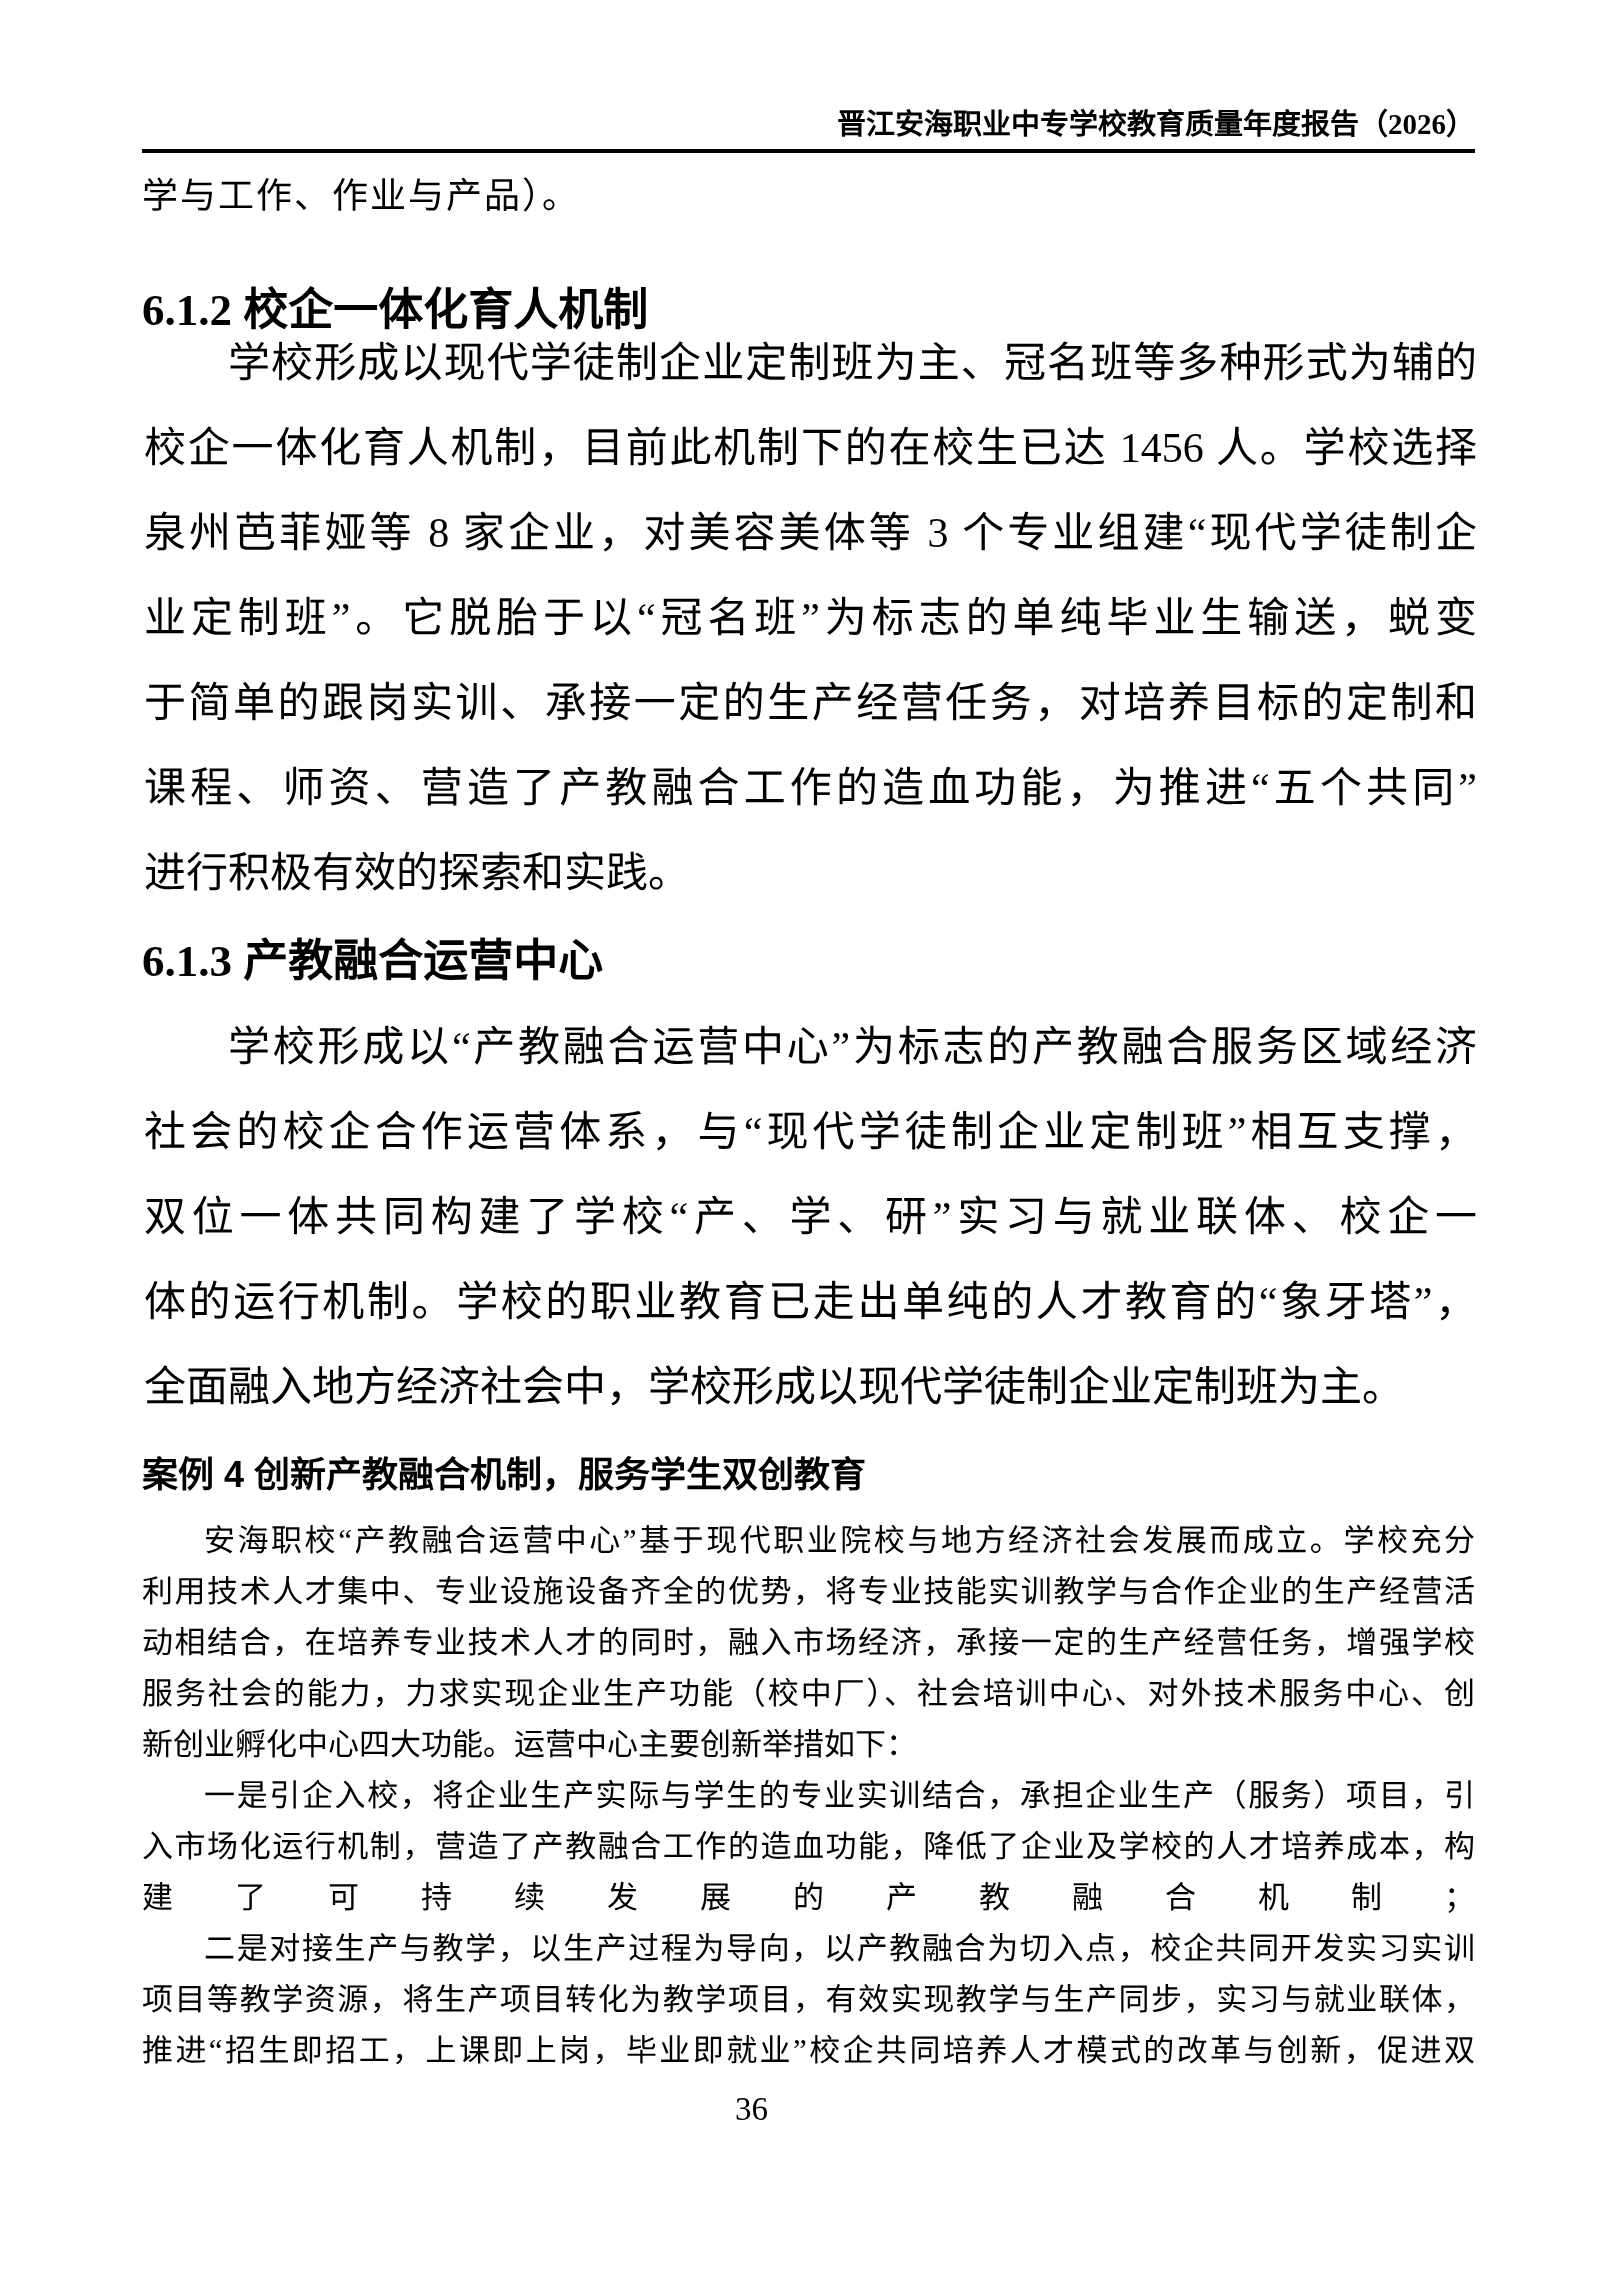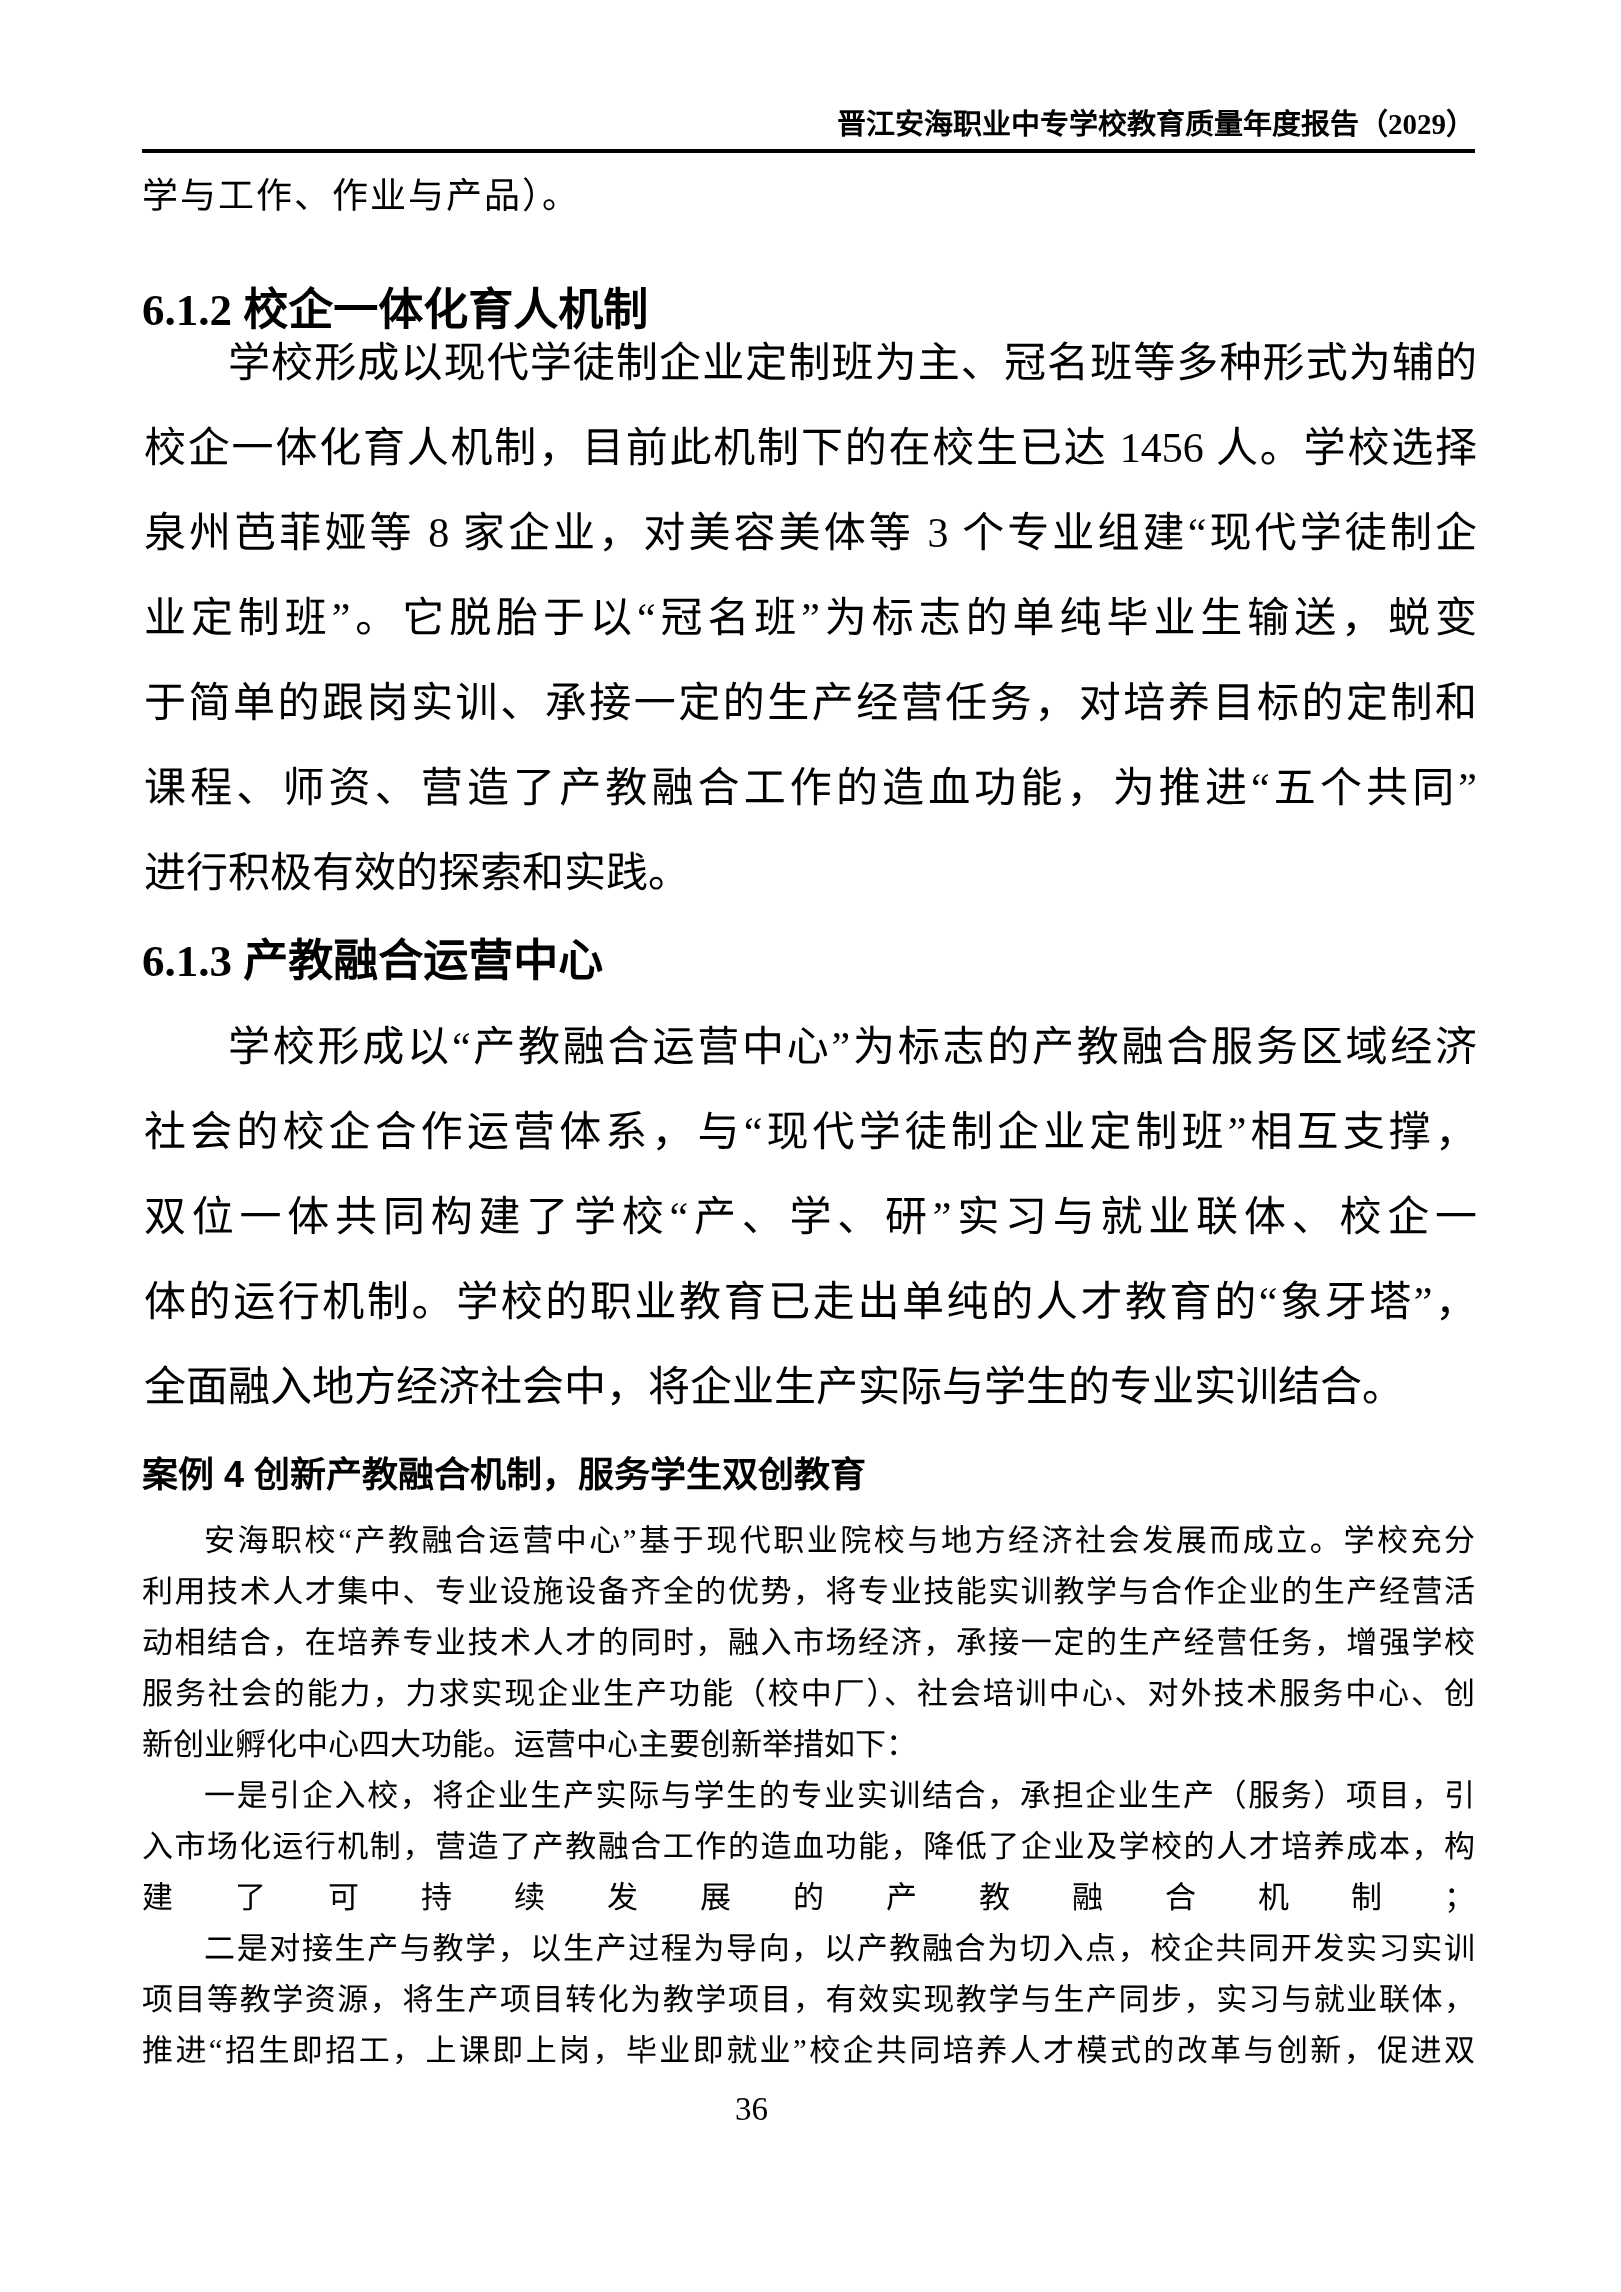--- a/index.html
+++ b/index.html
@@ -100,21 +100,21 @@
     text-align: center;
     font-size: 33px;
     line-height: 39px;
   }
 </style>
 </head>
 <body>
 
 <div class="page">
 
-  <div class="header-title">晋江安海职业中专学校教育质量年度报告（2029）</div>
+  <div class="header-title">晋江安海职业中专学校教育质量年度报告（2026）</div>
 
   <div class="header-rule"></div>
 
   <div class="intro-line">学与工作、作业与产品）。</div>
 
   <div class="sec-heading first-sec">6.1.2 校企一体化育人机制</div>
 
   <div class="body-para para-612">
 
       <div class="doc-line first">学校形成以现代学徒制企业定制班为主、冠名班等多种形式为辅的</div>
@@ -137,21 +137,21 @@
   <div class="body-para para-613">
 
       <div class="doc-line first">学校形成以“产教融合运营中心”为标志的产教融合服务区域经济</div>
 
       <div class="doc-line">社会的校企合作运营体系，与“现代学徒制企业定制班”相互支撑，</div>
 
       <div class="doc-line">双位一体共同构建了学校“产、学、研”实习与就业联体、校企一</div>
 
       <div class="doc-line">体的运行机制。学校的职业教育已走出单纯的人才教育的“象牙塔”，</div>
 
-      <div class="doc-line last">全面融入地方经济社会中，将企业生产实际与学生的专业实训结合。</div>
+      <div class="doc-line last">全面融入地方经济社会中，学校形成以现代学徒制企业定制班为主。</div>
     </div>
 
   <div class="case-heading">案例 4 创新产教融合机制，服务学生双创教育</div>
 
   <div class="case-body">
     <div>
 
         <div class="doc-line first">安海职校“产教融合运营中心”基于现代职业院校与地方经济社会发展而成立。学校充分</div>
 
         <div class="doc-line">利用技术人才集中、专业设施设备齐全的优势，将专业技能实训教学与合作企业的生产经营活</div>

